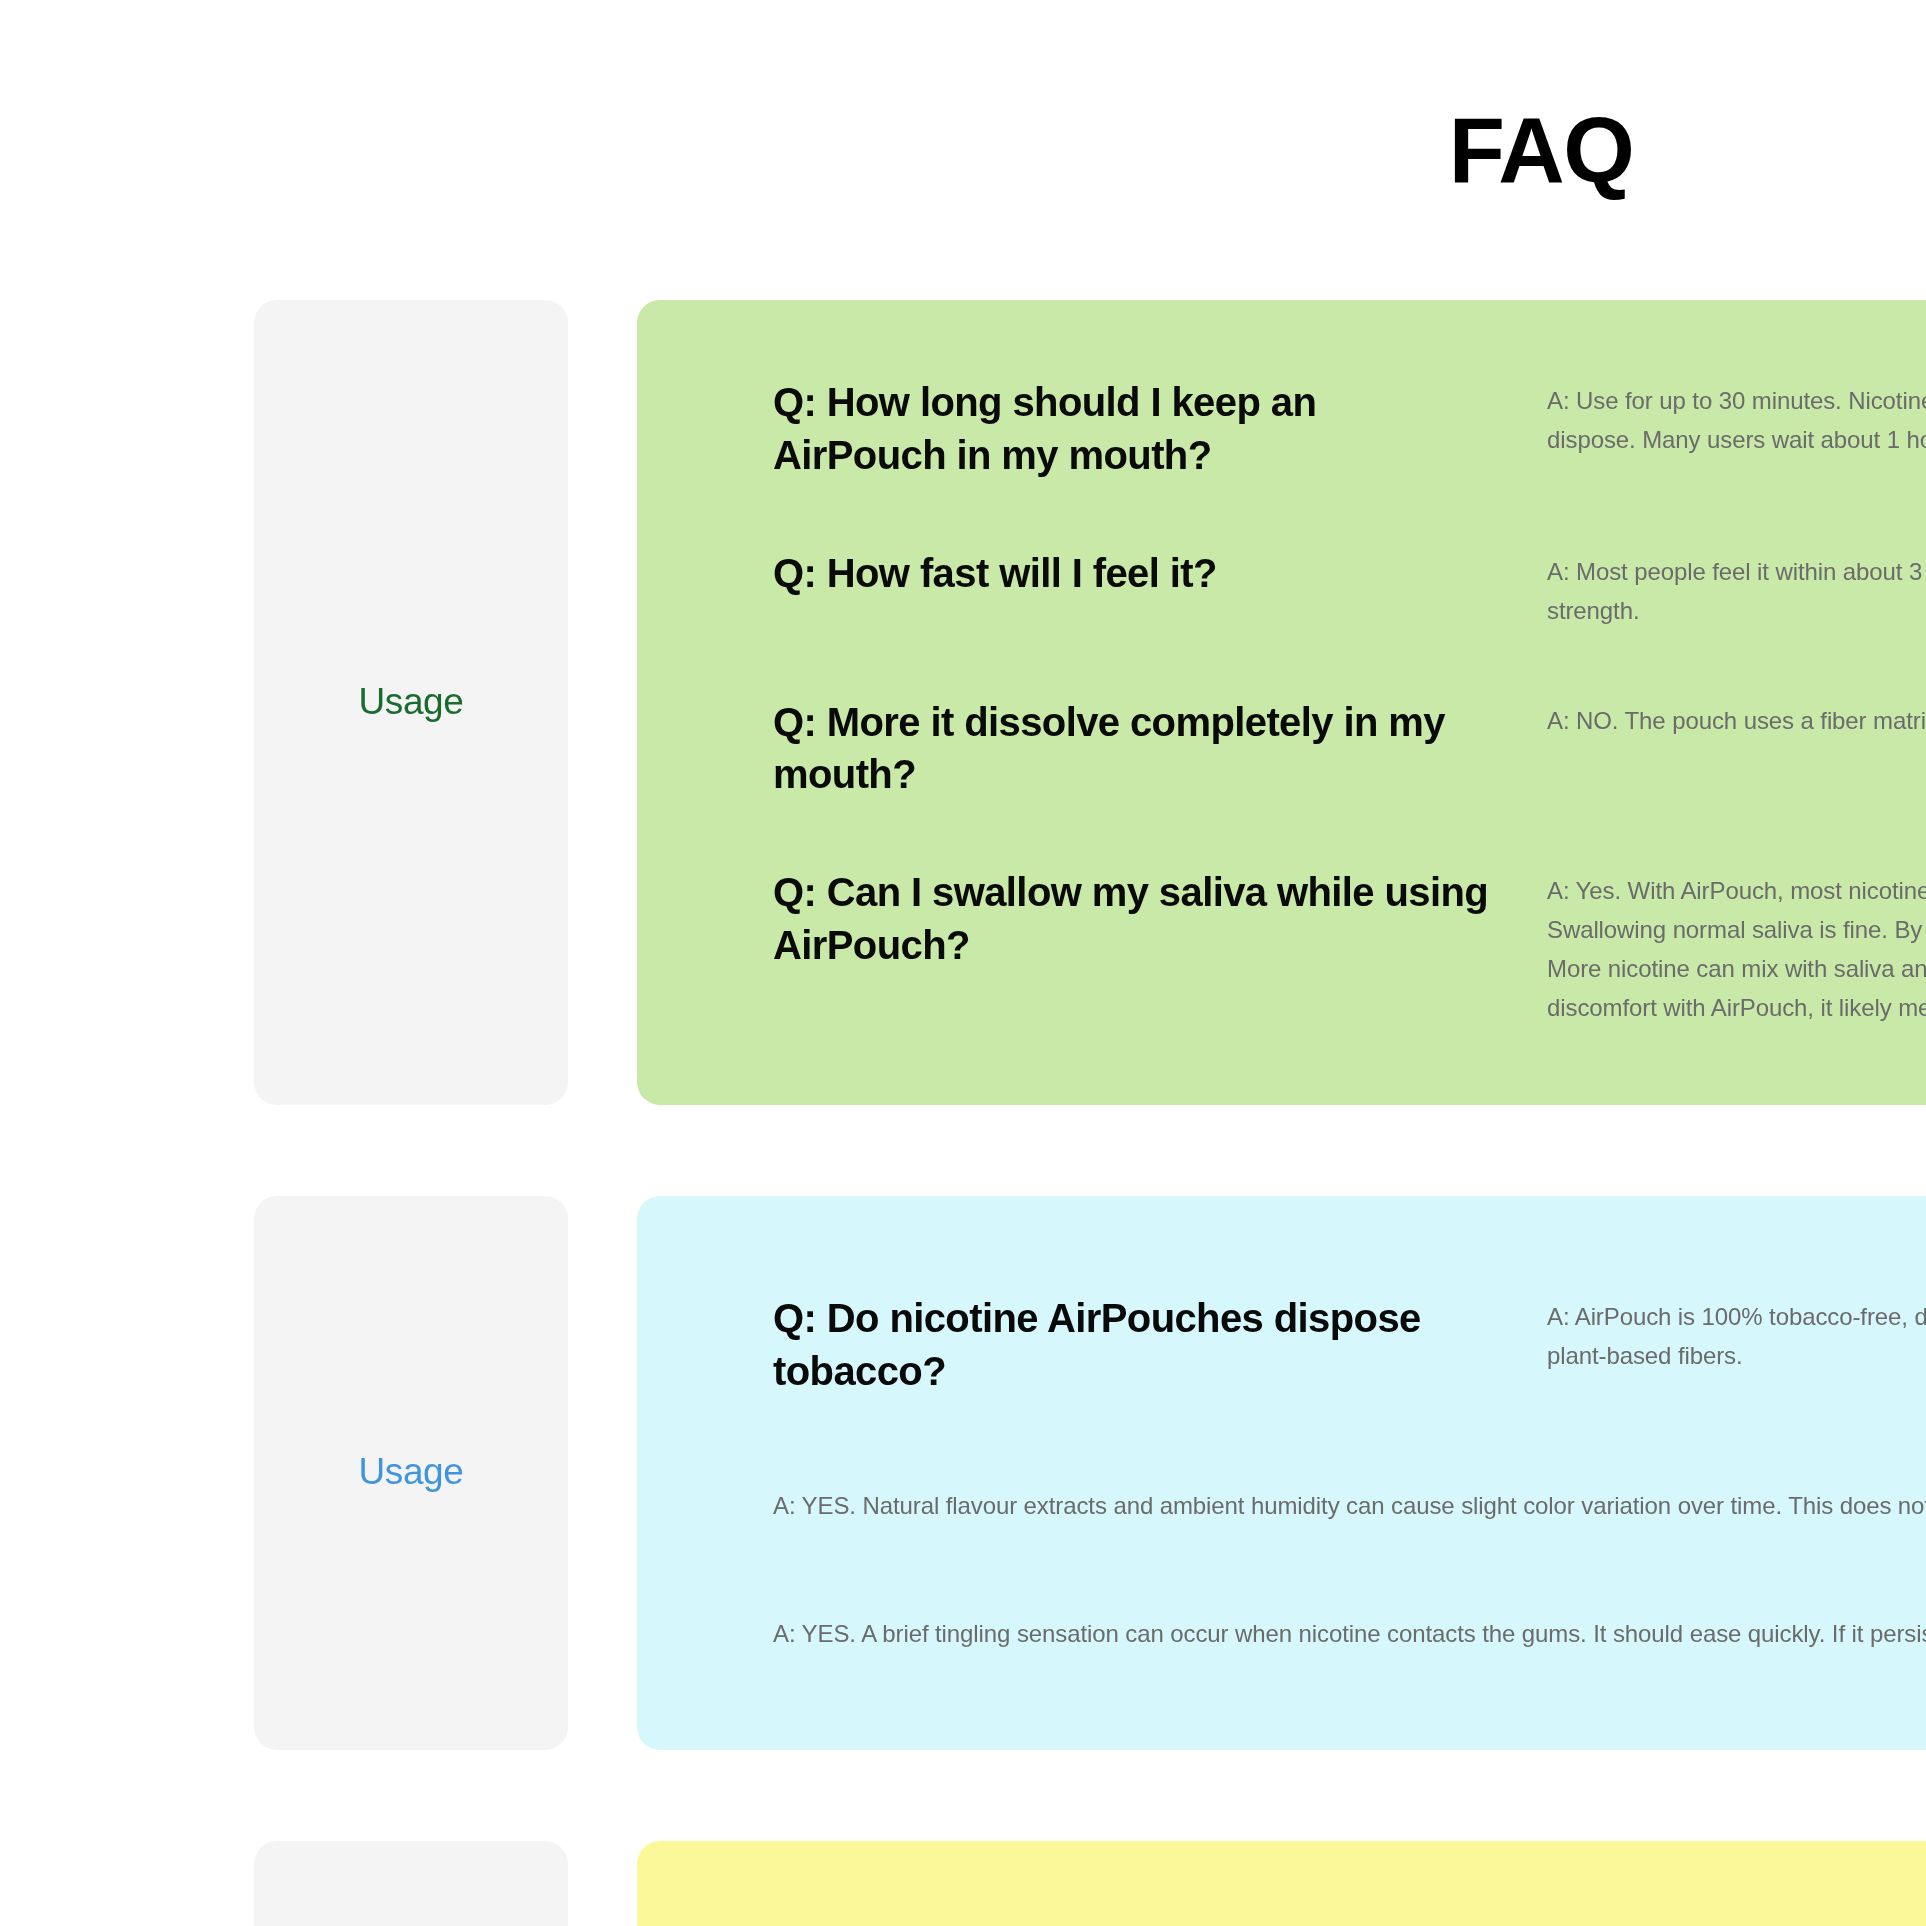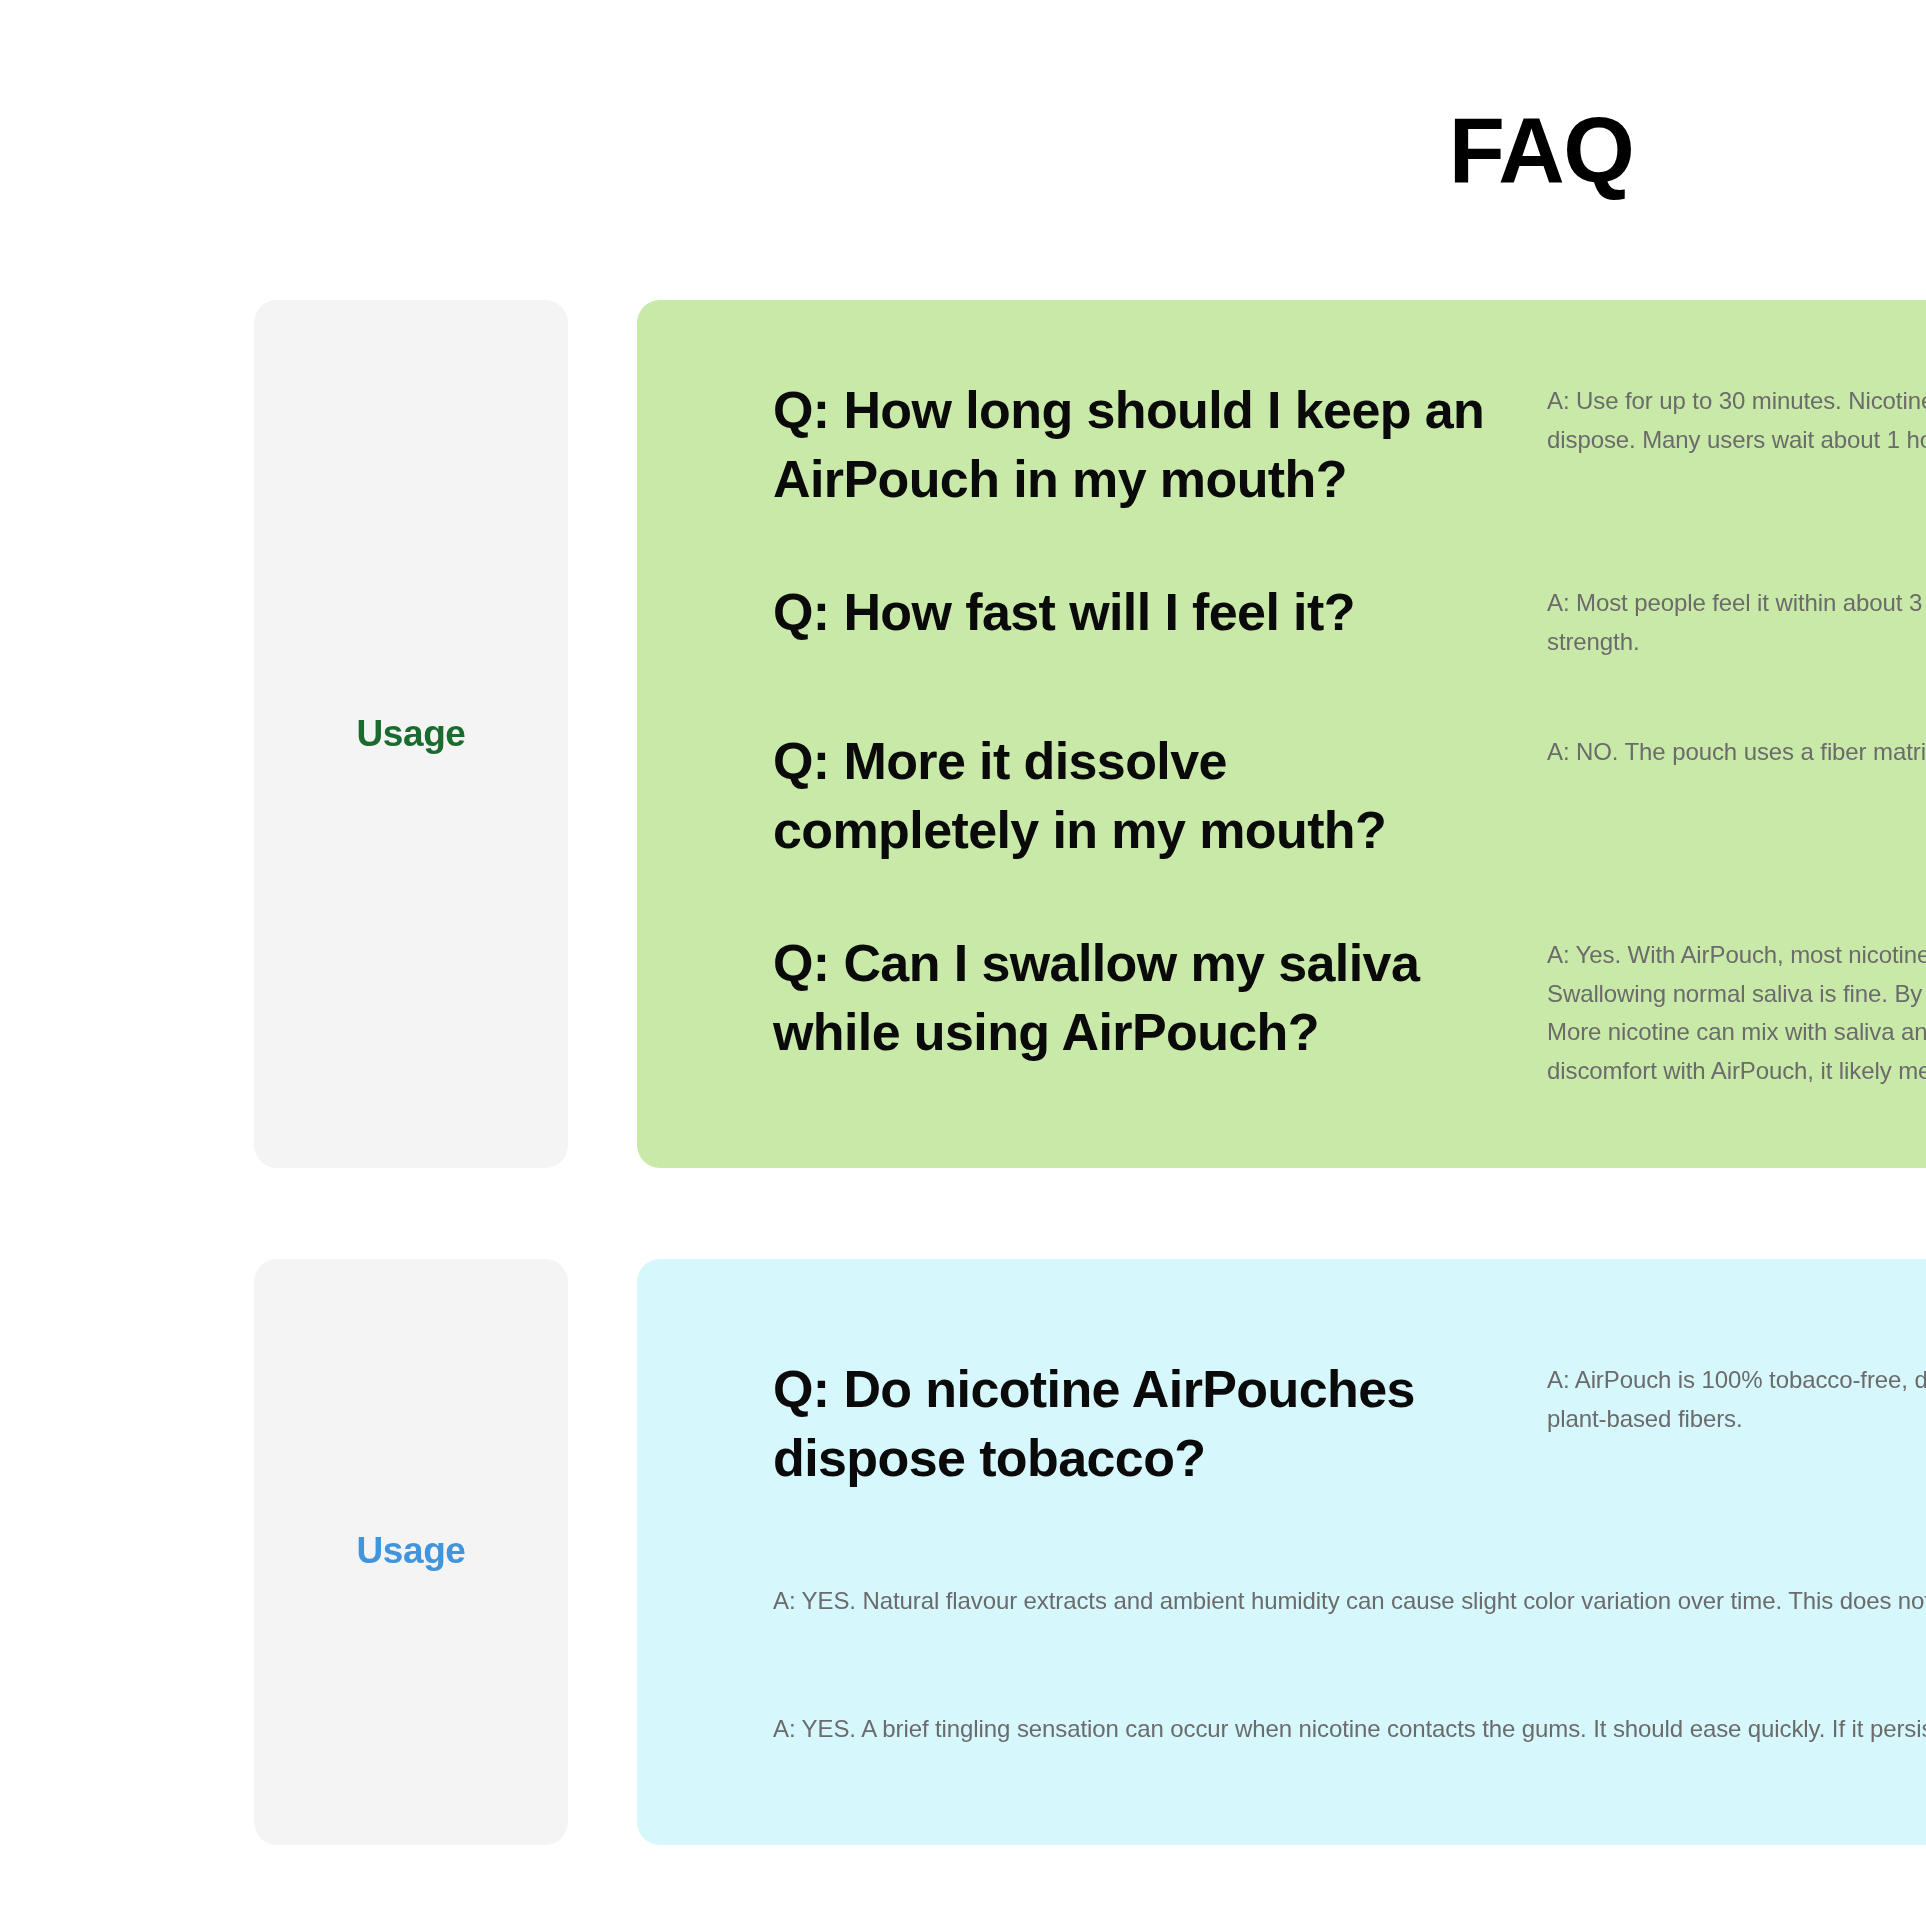--- a/index.html
+++ b/index.html
@@ -49,21 +49,21 @@
   .cat-panel {
     flex: 0 0 314px;
     background: #f4f4f4;
     border-radius: 23px;
     display: flex;
     align-items: center;
     justify-content: center;
   }
   .cat-label {
     font-size: 37px;
-    font-weight: 700;
+    font-weight: 400;
     letter-spacing: -0.4px;
     line-height: 1.1;
     text-align: center;
   }
 
   
   .qa-card {
     flex: 1 1 auto;
     border-radius: 23px;
     padding: 49px 35px 49px 136px;
@@ -72,21 +72,21 @@
   .qa-row {
     display: flex;
     align-items: flex-start;
     gap: 0;
     margin-bottom: 58px;
   }
   .qa-row:last-child { margin-bottom: 0; }
 
   .q-text {
     flex: 0 0 774px;
-    font-size: 52px;
+    font-size: 40px;
     font-weight: 800;
     letter-spacing: -0.6px;
     line-height: 1.32;
     color: #0a0a0a;
     padding-right: 50px;
   }
 
   .a-text {
     flex: 1 1 auto;
     font-size: 24px;

